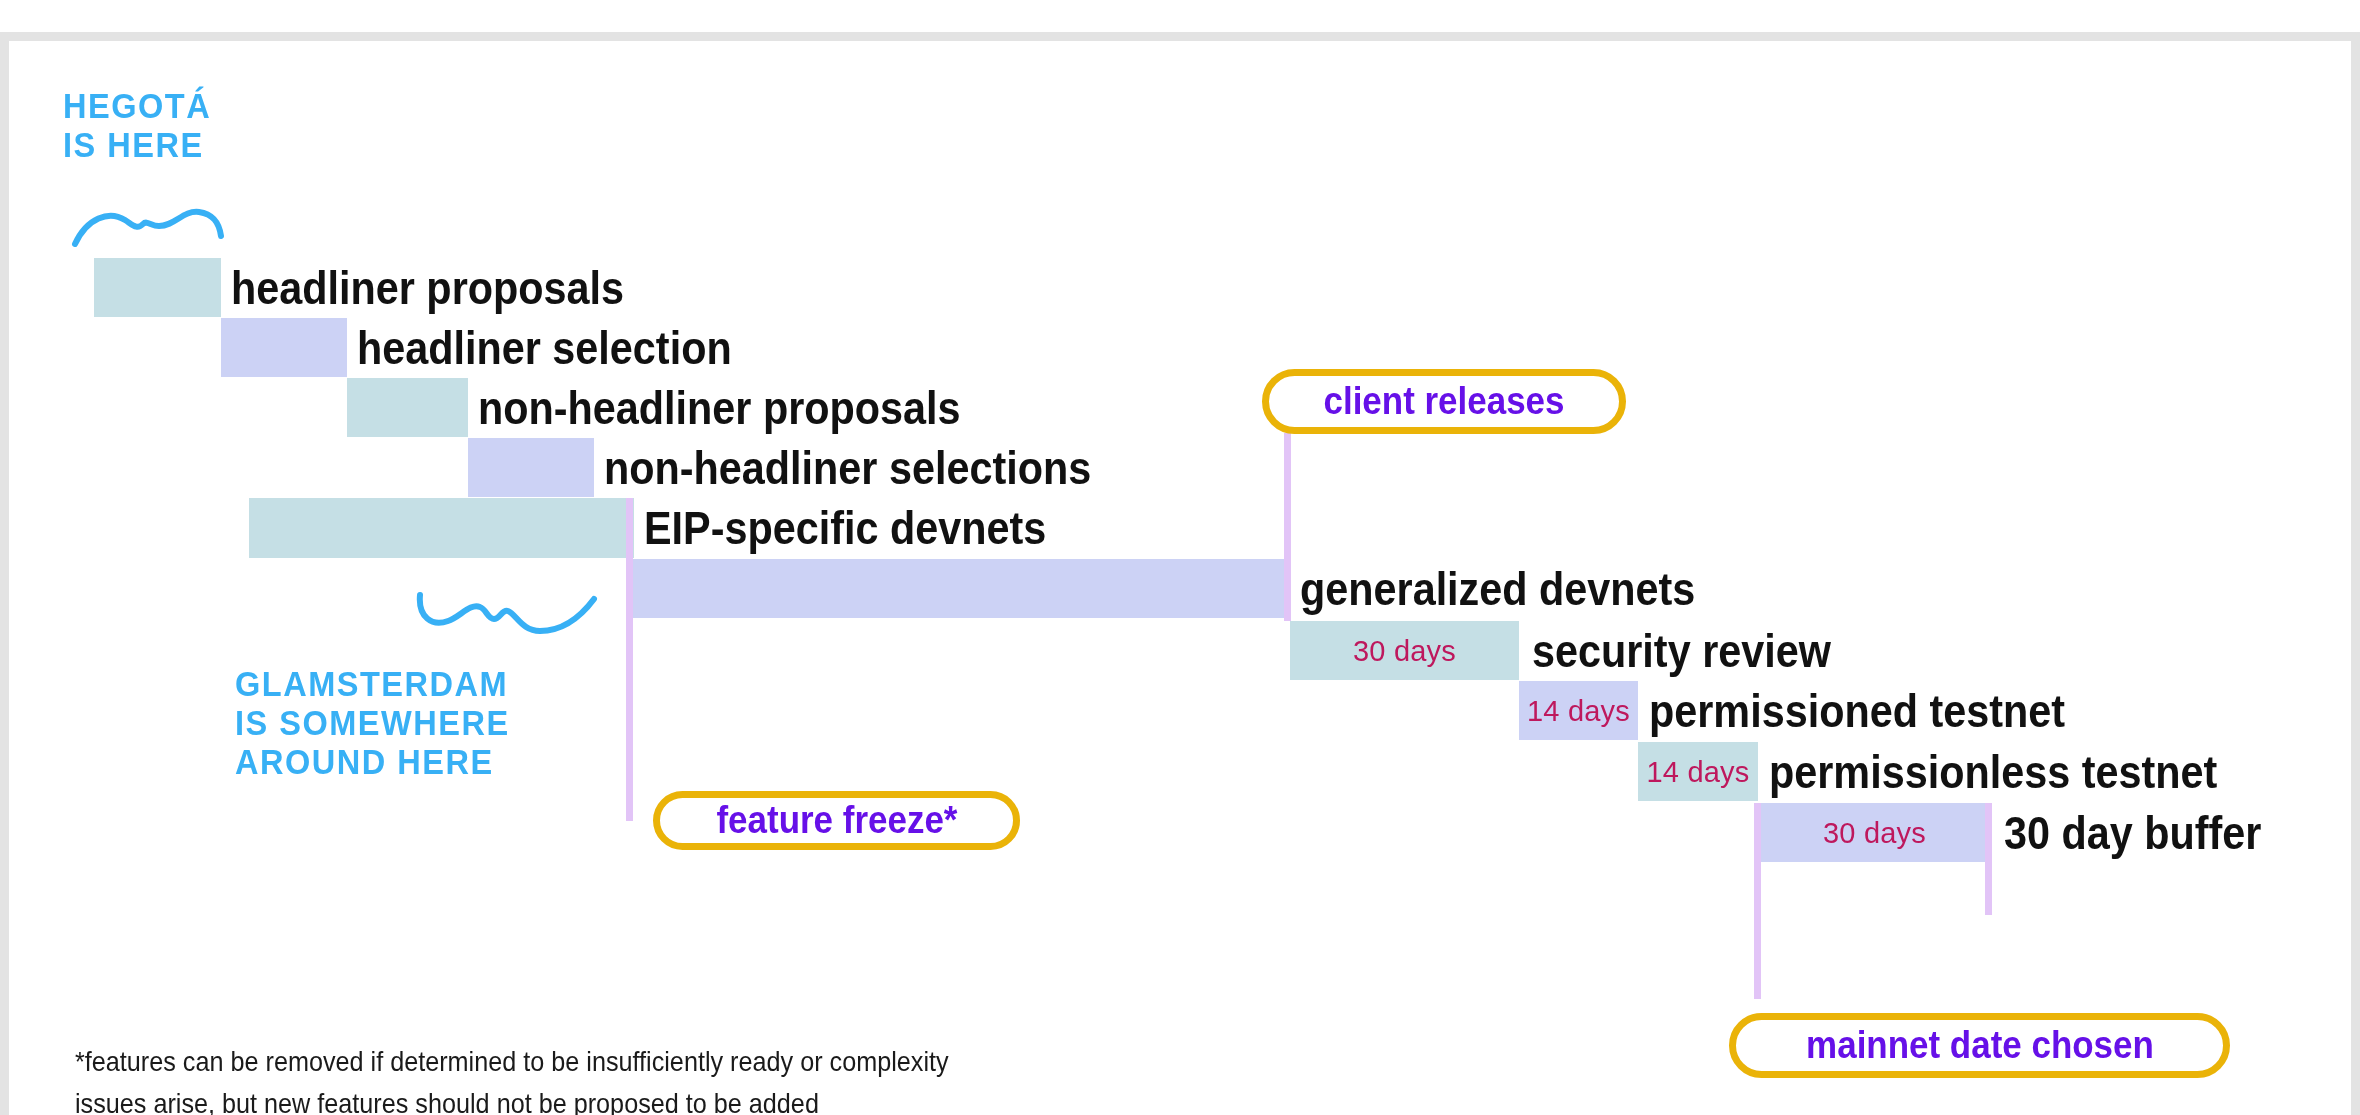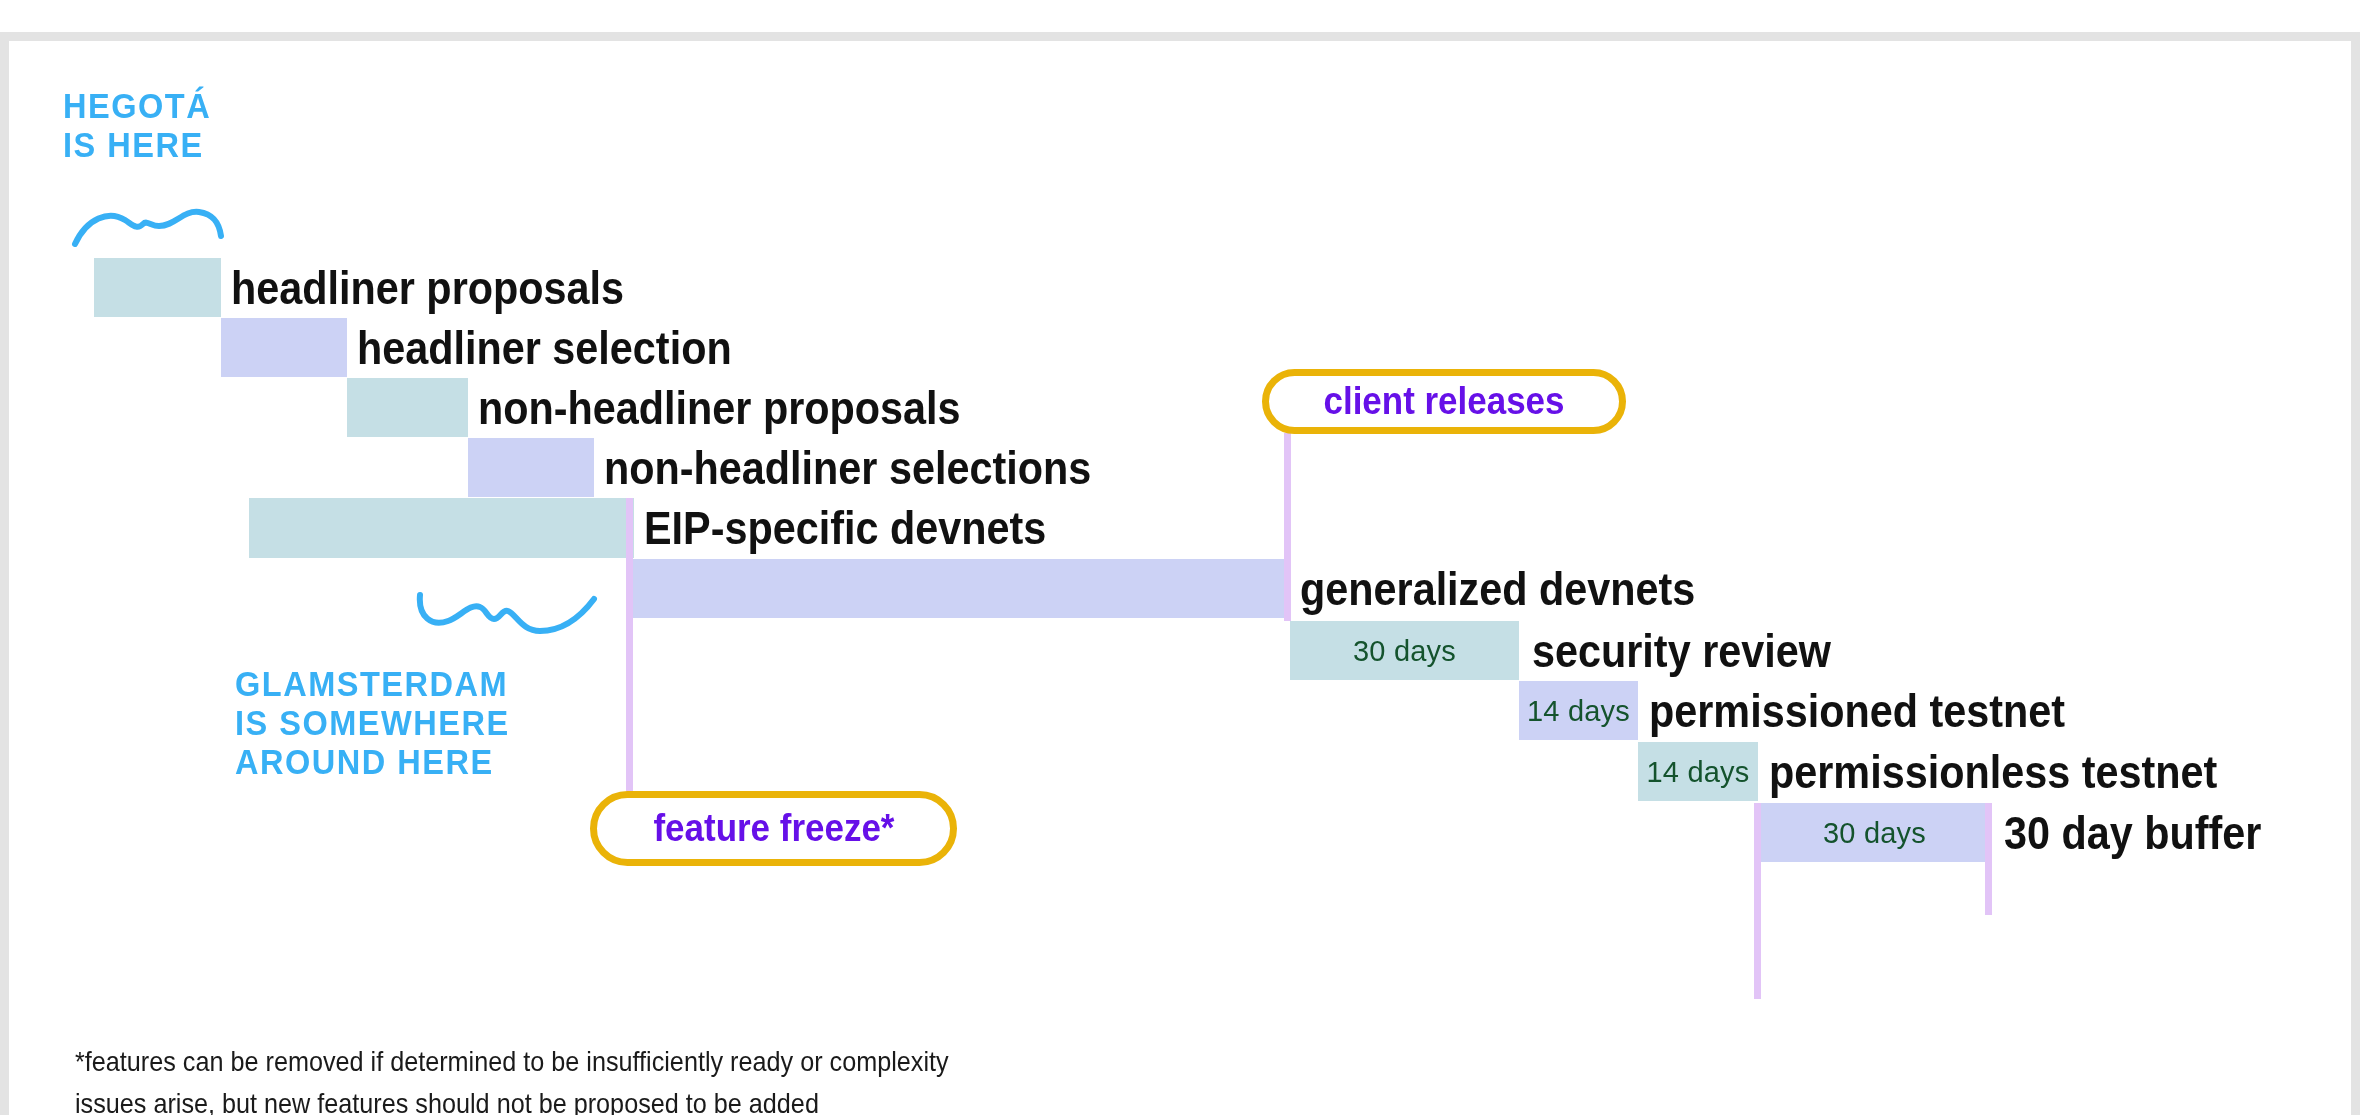--- a/index.html
+++ b/index.html
@@ -31,21 +31,21 @@
   .bar {
     position: absolute;
     box-sizing: border-box;
   }
   .bar-label-inside {
     position: absolute;
     left: 0; right: 0; top: 50%;
     transform: translateY(-50%);
     text-align: center;
     font-size: 29px;
-    color: #14532d;
+    color: #be185d;
     font-family: "Liberation Sans", sans-serif;
     letter-spacing: 0.2px;
     white-space: nowrap;
   }
 
   
   .row-title {
     position: absolute;
     font-weight: bold;
     color: #111111;
@@ -185,25 +185,28 @@
     <div class="conn" style="left:617px; top:457px; width:7px; height:323px;"></div>
 
     <div class="conn" style="left:1976px; top:762px; width:7px; height:112px;"></div>
 
     <div class="conn" style="left:1745px; top:762px; width:7px; height:196px;"></div>
 
     <div class="pill" style="left:1253px; top:328px; width:364px; height:65px;">
       <span>client releases</span>
     </div>
 
-    <div class="pill" style="left:581px; top:750px; width:367px; height:75px;">
+    <div class="pill" style="left:644px; top:750px; width:367px; height:59px;">
       <span>feature freeze*</span>
     </div>
 
 
+    <div class="pill" style="left:1720px; top:972px; width:501px; height:65px;">
+      <span>mainnet date chosen</span>
+    </div>
 
     <svg class="squiggle" style="left:405px; top:548px;" width="200" height="48" viewBox="0 0 200 48">
       <path d="M6 6 C 4 28, 18 38, 34 32 C 46 28, 56 14, 66 18 C 72 20, 74 30, 80 30 C 86 30, 88 20, 94 22 C 102 25, 108 42, 126 42 C 150 42, 168 26, 180 10" fill="none" stroke="#38b0f5" stroke-width="6" stroke-linecap="round"></path>
     </svg>
 
     <div class="blue-note" style="left:226px; top:623px;">
       <div>GLAMSTERDAM</div>
       <div>IS SOMEWHERE</div>
       <div>AROUND HERE</div>
     </div>

